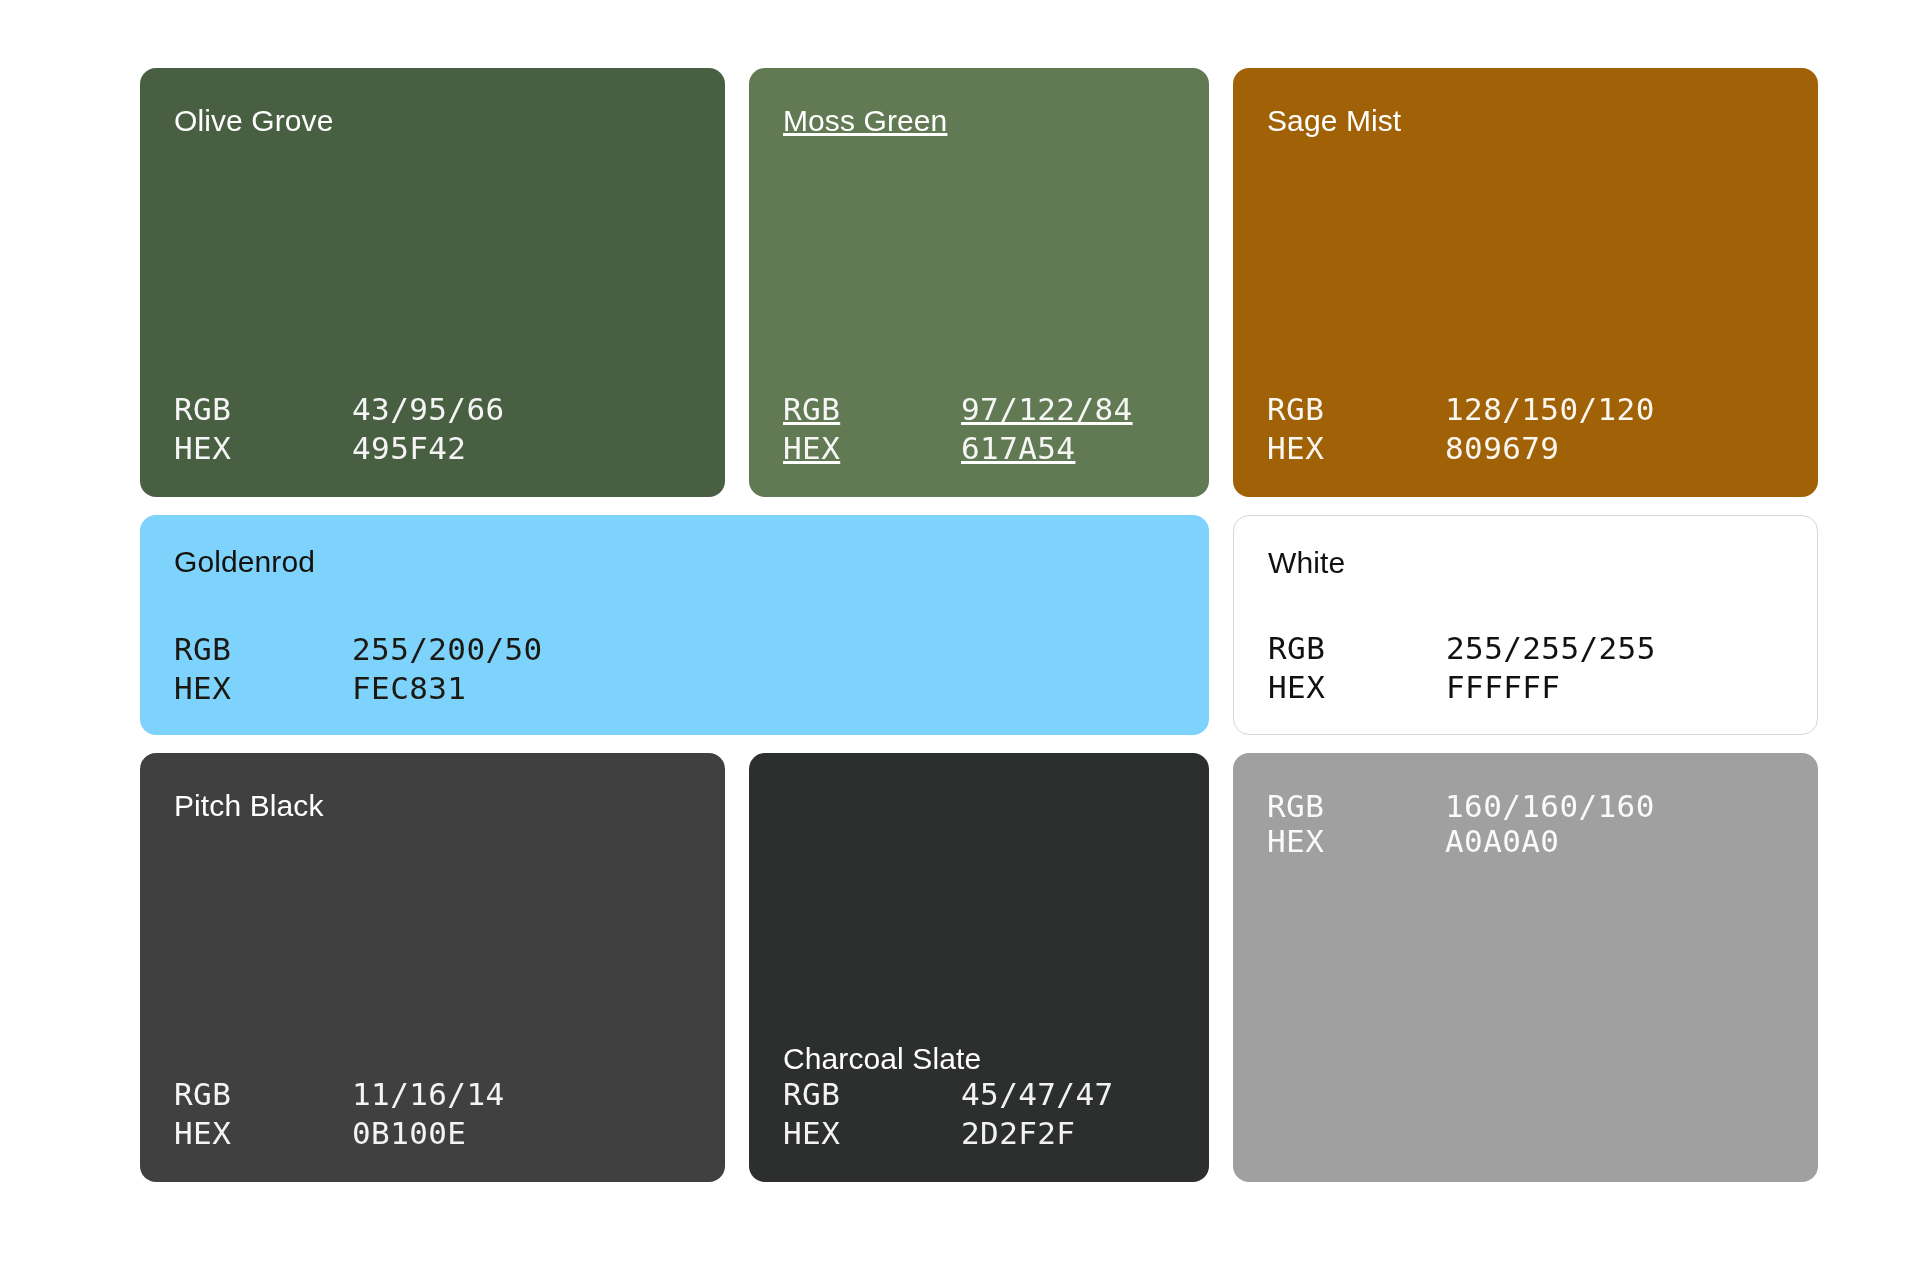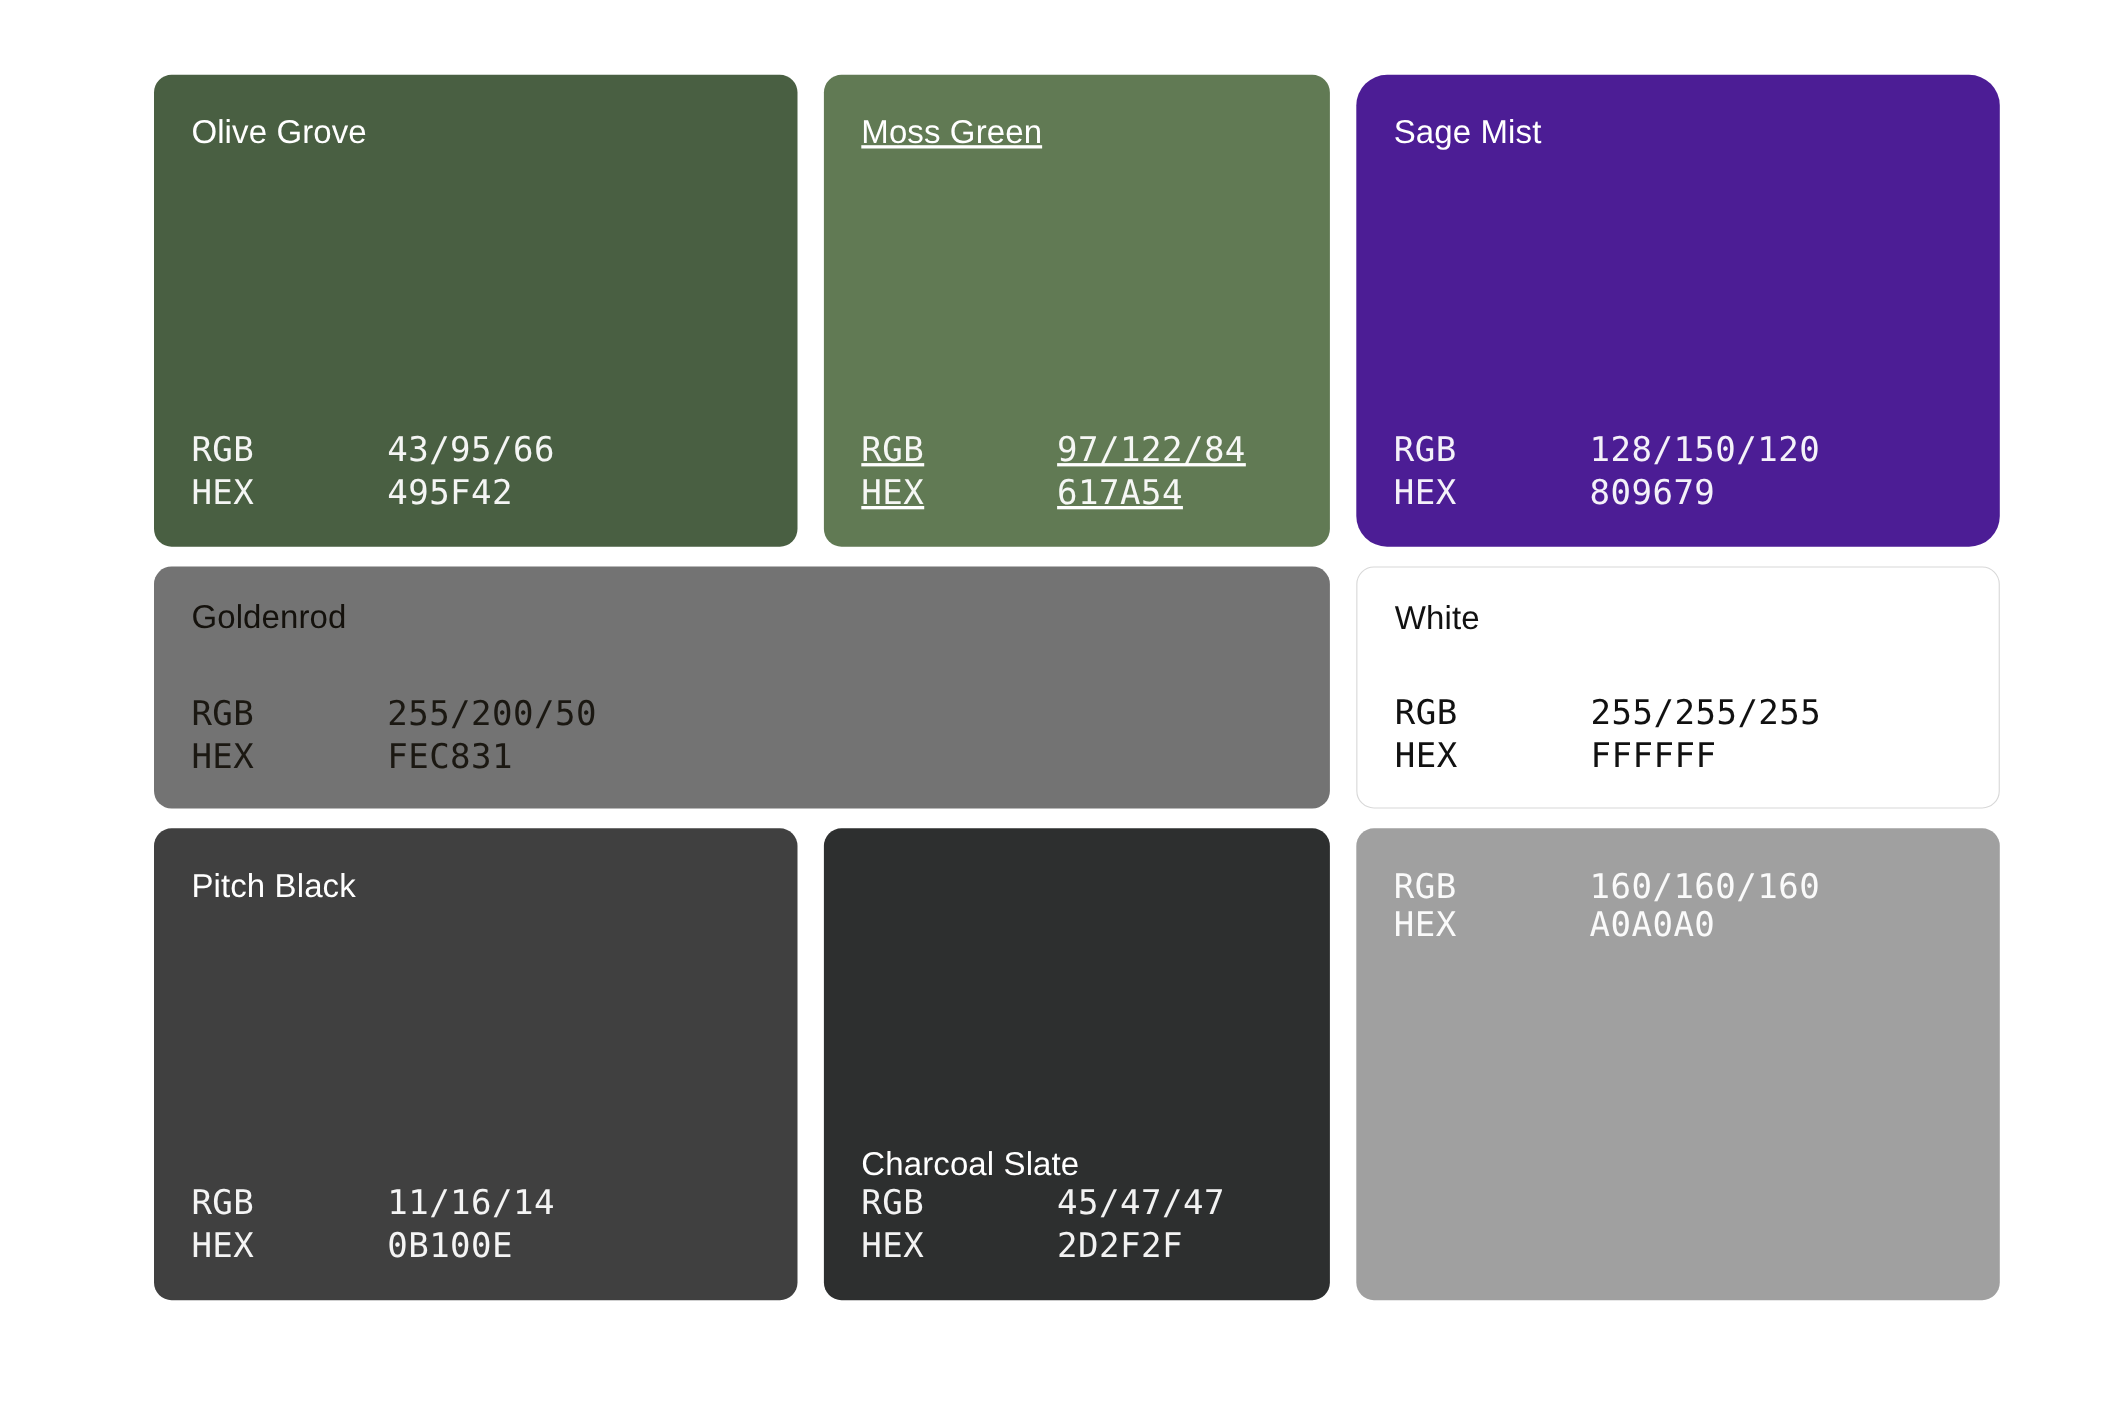--- a/index.html
+++ b/index.html
@@ -109,35 +109,35 @@
           <span class="value-label">RGB</span>
           <span class="value-data">97/122/84</span>
         </div>
         <div class="value-row">
           <span class="value-label">HEX</span>
           <span class="value-data">617A54</span>
         </div>
       </div>
     </div>
 
-    <div class="swatch-card tone-light" style="background:#4c1d95;border-radius:28px;">
+    <div class="swatch-card tone-light" style="background:#a16207;">
       <div class="swatch-name">Sage Mist</div>
       <div class="swatch-values">
         <div class="value-row">
           <span class="value-label">RGB</span>
           <span class="value-data">128/150/120</span>
         </div>
         <div class="value-row">
           <span class="value-label">HEX</span>
           <span class="value-data">809679</span>
         </div>
       </div>
     </div>
 
-    <div class="swatch-card span-two tone-dark card-row2" style="background:#737373;">
+    <div class="swatch-card span-two tone-dark card-row2" style="background:#7dd3fc;">
       <div class="swatch-name">Goldenrod</div>
       <div class="swatch-values">
         <div class="value-row">
           <span class="value-label">RGB</span>
           <span class="value-data">255/200/50</span>
         </div>
         <div class="value-row">
           <span class="value-label">HEX</span>
           <span class="value-data">FEC831</span>
         </div>

